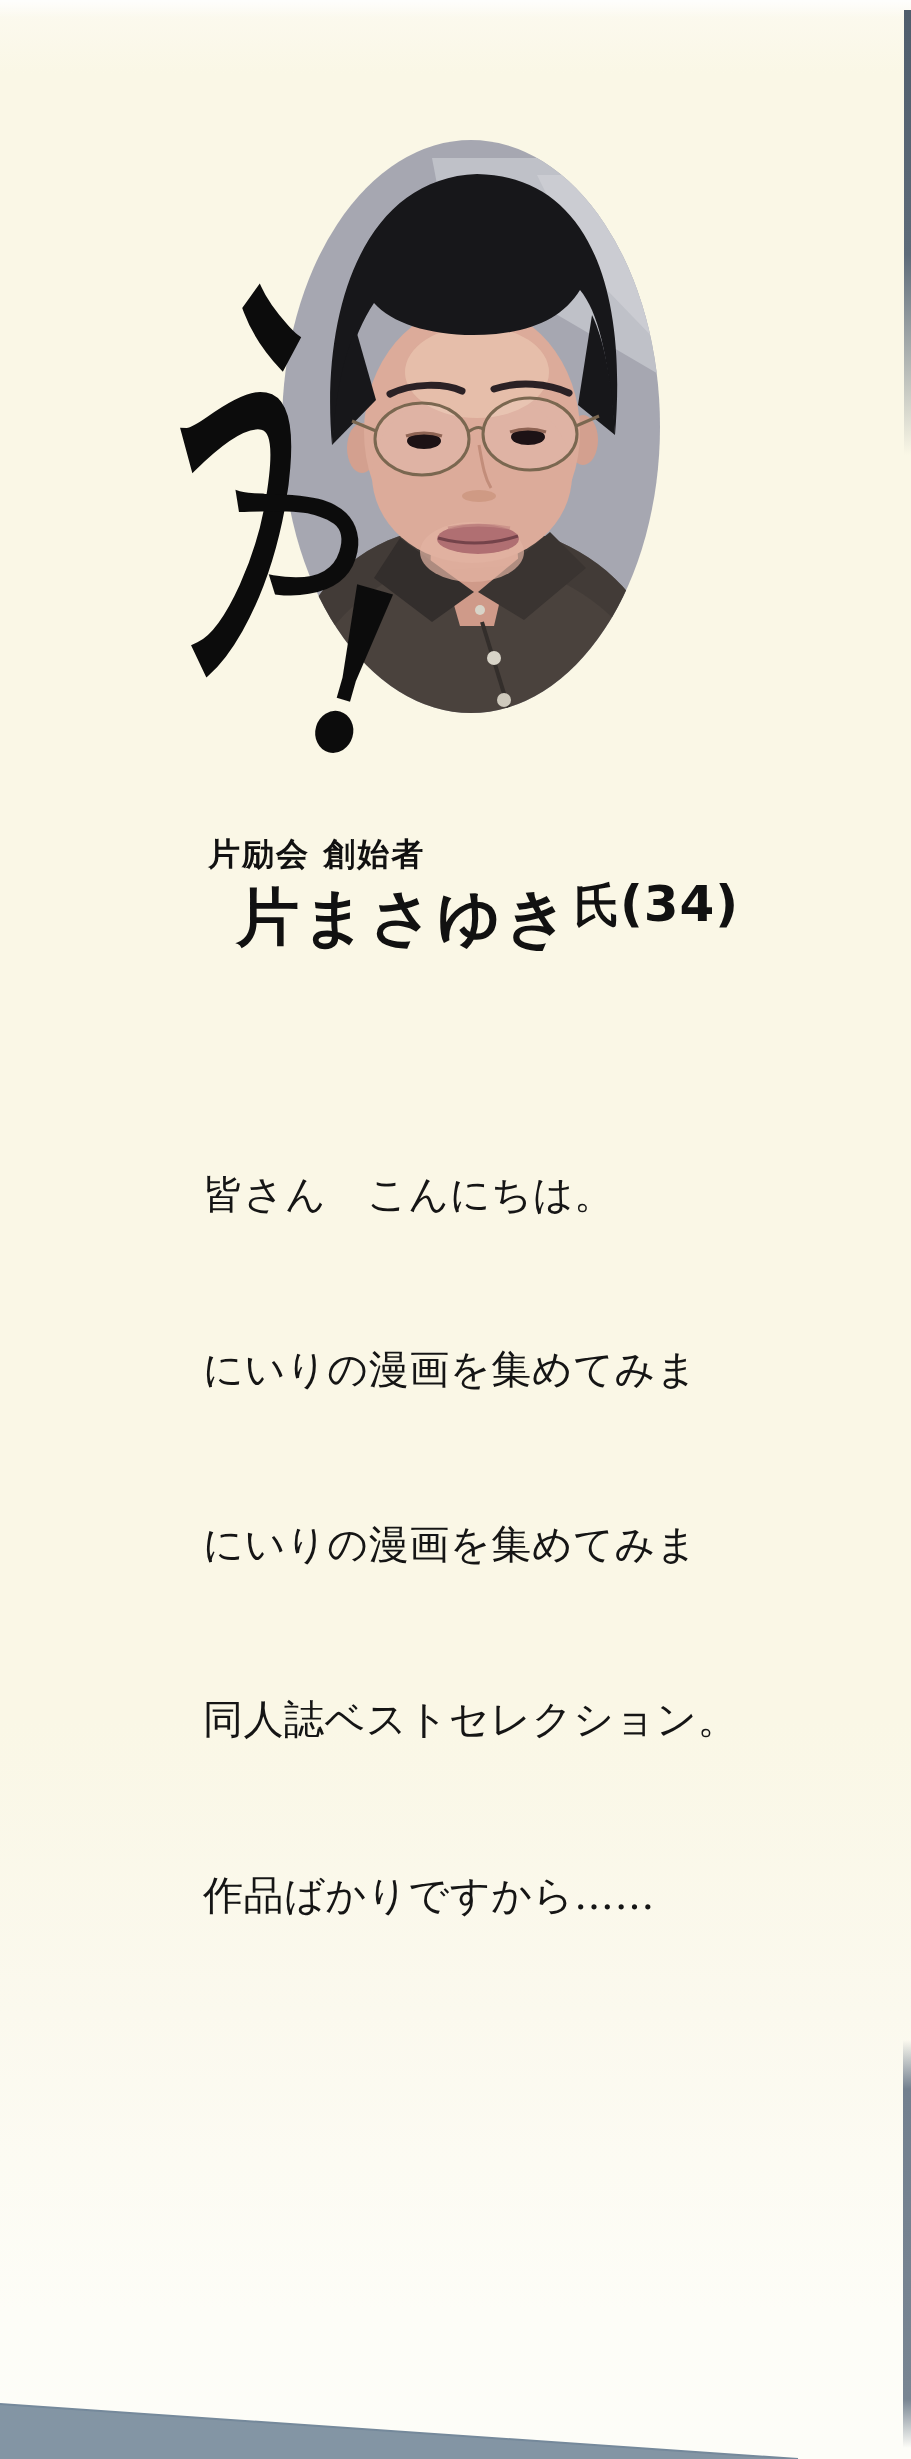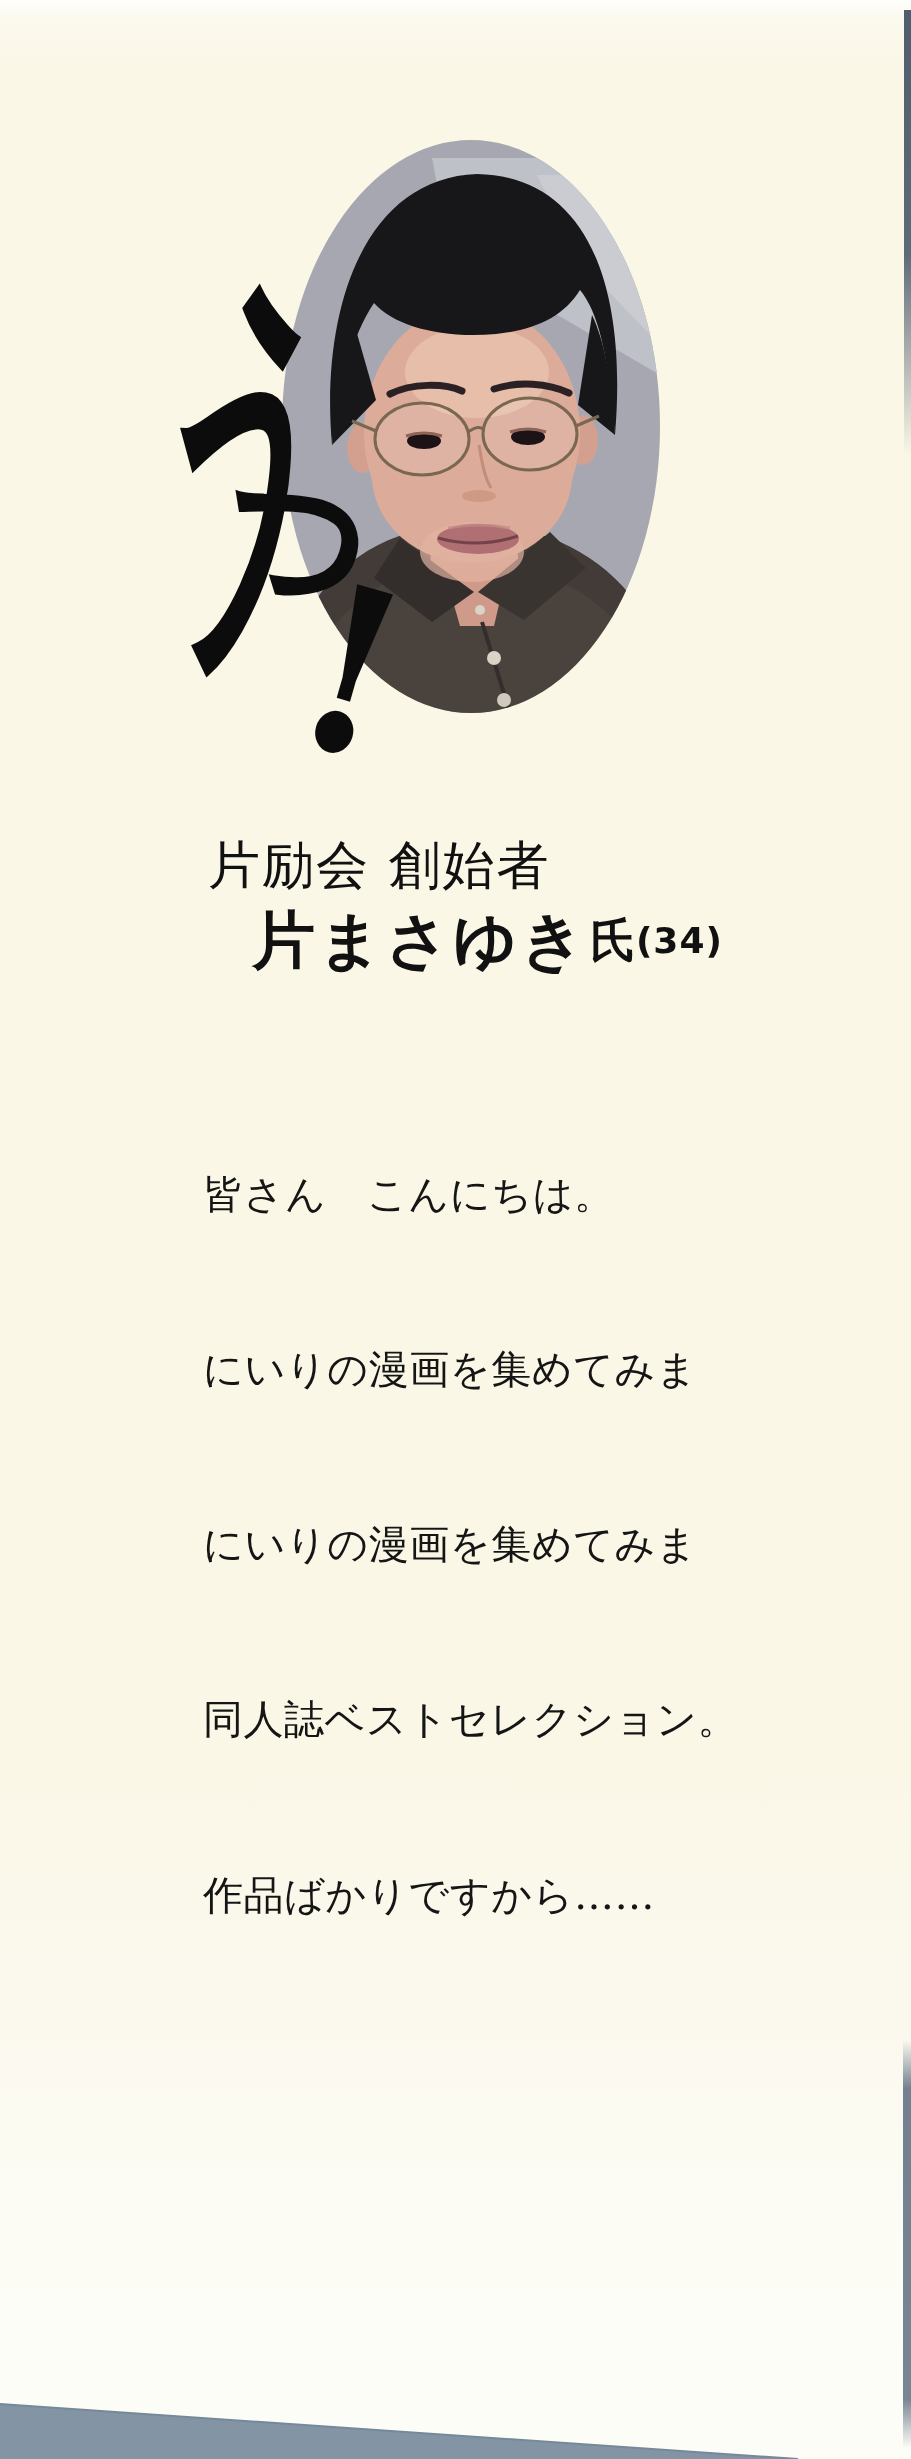--- a/index.html
+++ b/index.html
@@ -18,25 +18,25 @@
     font-family:"DejaVu Sans",sans-serif;}
   .vchar-u{left:55px;top:270px;width:380px;height:380px;font-size:380px;text-align:center;
     transform:rotate(10deg) scale(.5,1.05);transform-origin:50% 50%;}
   .vchar-tsu{left:152px;top:361px;width:300px;height:300px;font-size:300px;text-align:center;
     transform:rotate(18deg) scale(.6,.63);transform-origin:50% 50%;}
   .vchar-bang{left:225px;top:552px;width:250px;height:250px;font-size:240px;text-align:center;
     font-family:"DejaVu Serif","Liberation Serif",serif;
     transform:rotate(16deg) scale(.85,.95);transform-origin:50% 50%;}
   
   .heading{position:absolute;left:208px;top:836px;color:#111;}
-  .heading-line1{font-size:52px;font-weight:400;letter-spacing:2px;line-height:1.15;}
-  .heading-line2{margin-top:2px;margin-left:44px;display:flex;align-items:center;font-weight:700;color:#111;}
+  .heading-line1{font-size:32px;font-weight:700;letter-spacing:2px;line-height:1.15;}
+  .heading-line2{margin-top:2px;margin-left:28px;display:flex;align-items:flex-start;font-weight:700;color:#111;}
   .heading-name{font-size:63px;letter-spacing:3px;}
   .heading-honorific{font-size:46px;margin-left:2px;}
-  .heading-age{font-size:36px;letter-spacing:1px;font-family:"DejaVu Sans",sans-serif;}
+  .heading-age{font-size:50px;letter-spacing:1px;font-family:"DejaVu Sans",sans-serif;}
   
   .body-text{position:absolute;left:203px;top:1048px;width:540px;
     font-family:"DejaVu Serif","Liberation Serif",serif;
     font-size:40px;line-height:58.4px;color:#151515;letter-spacing:.5px;white-space:pre;}
   
   .wedge{position:absolute;left:0;bottom:0;width:911px;height:58px;}
   
   .strip-top{position:absolute;right:0;top:10px;width:7px;height:445px;
     background:linear-gradient(180deg,#4f5d6c,#5d6b79 55%,rgba(93,107,121,0));}
   .strip-bottom{position:absolute;right:0;top:2040px;width:8px;height:408px;

